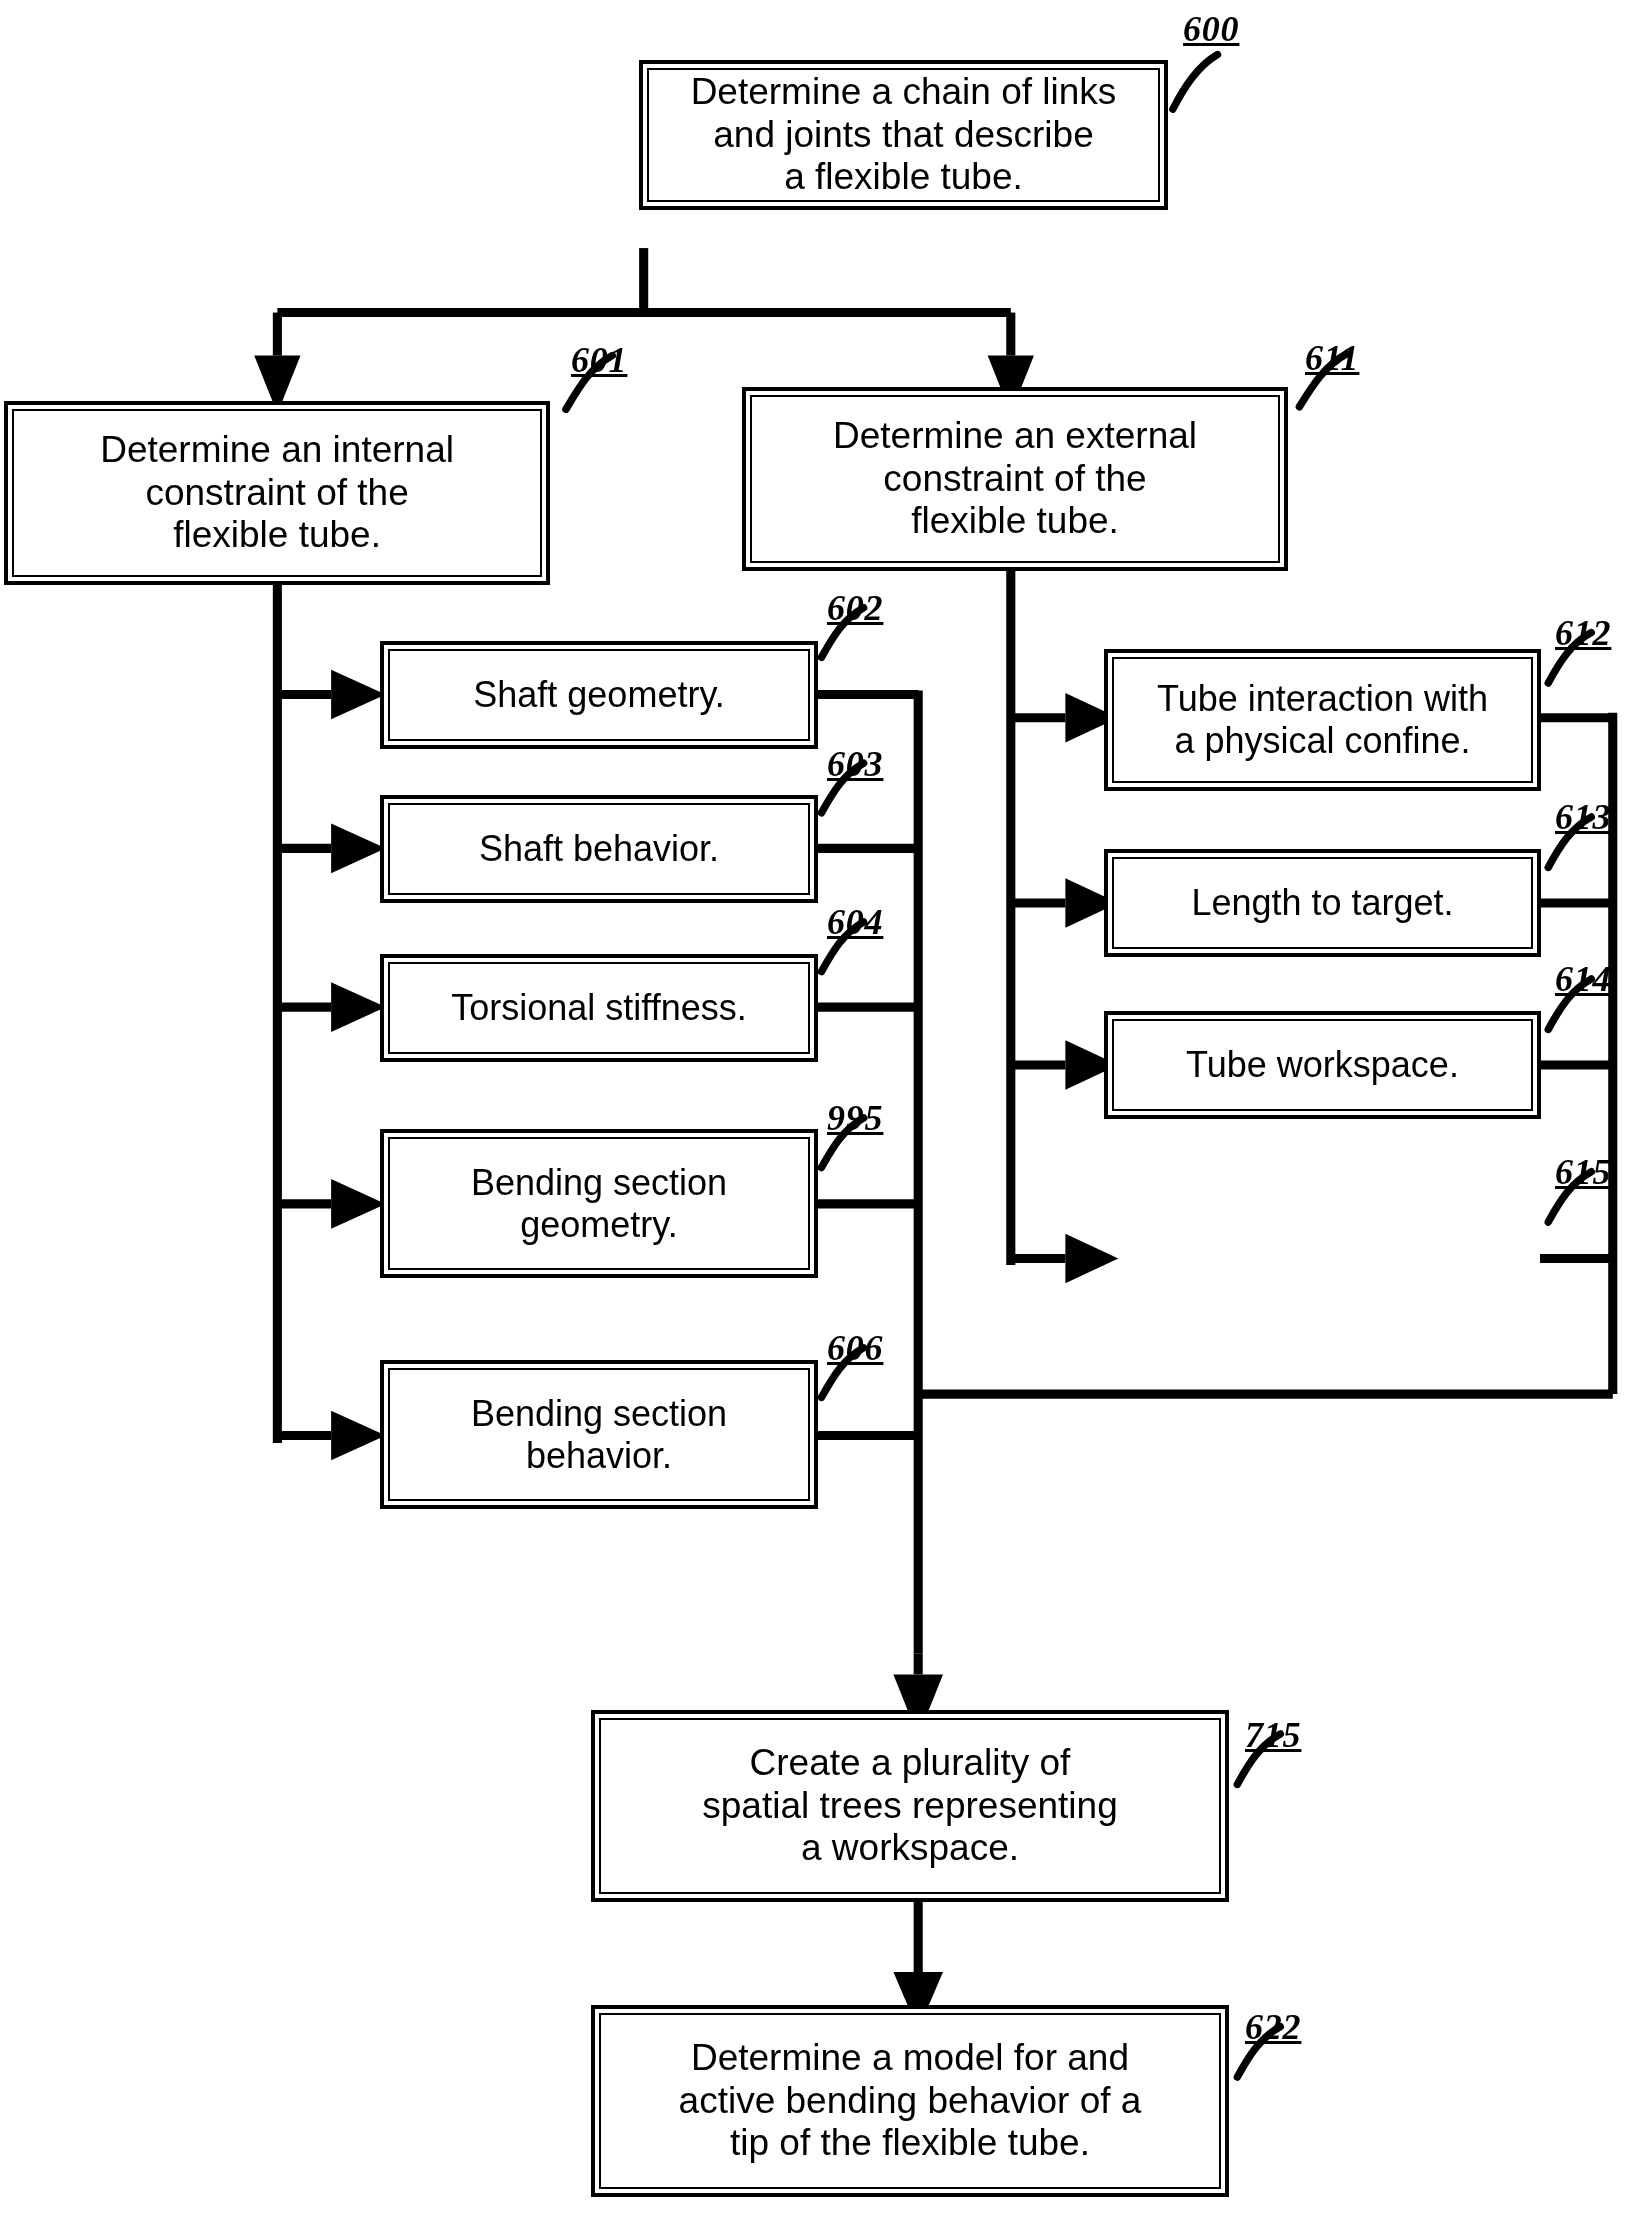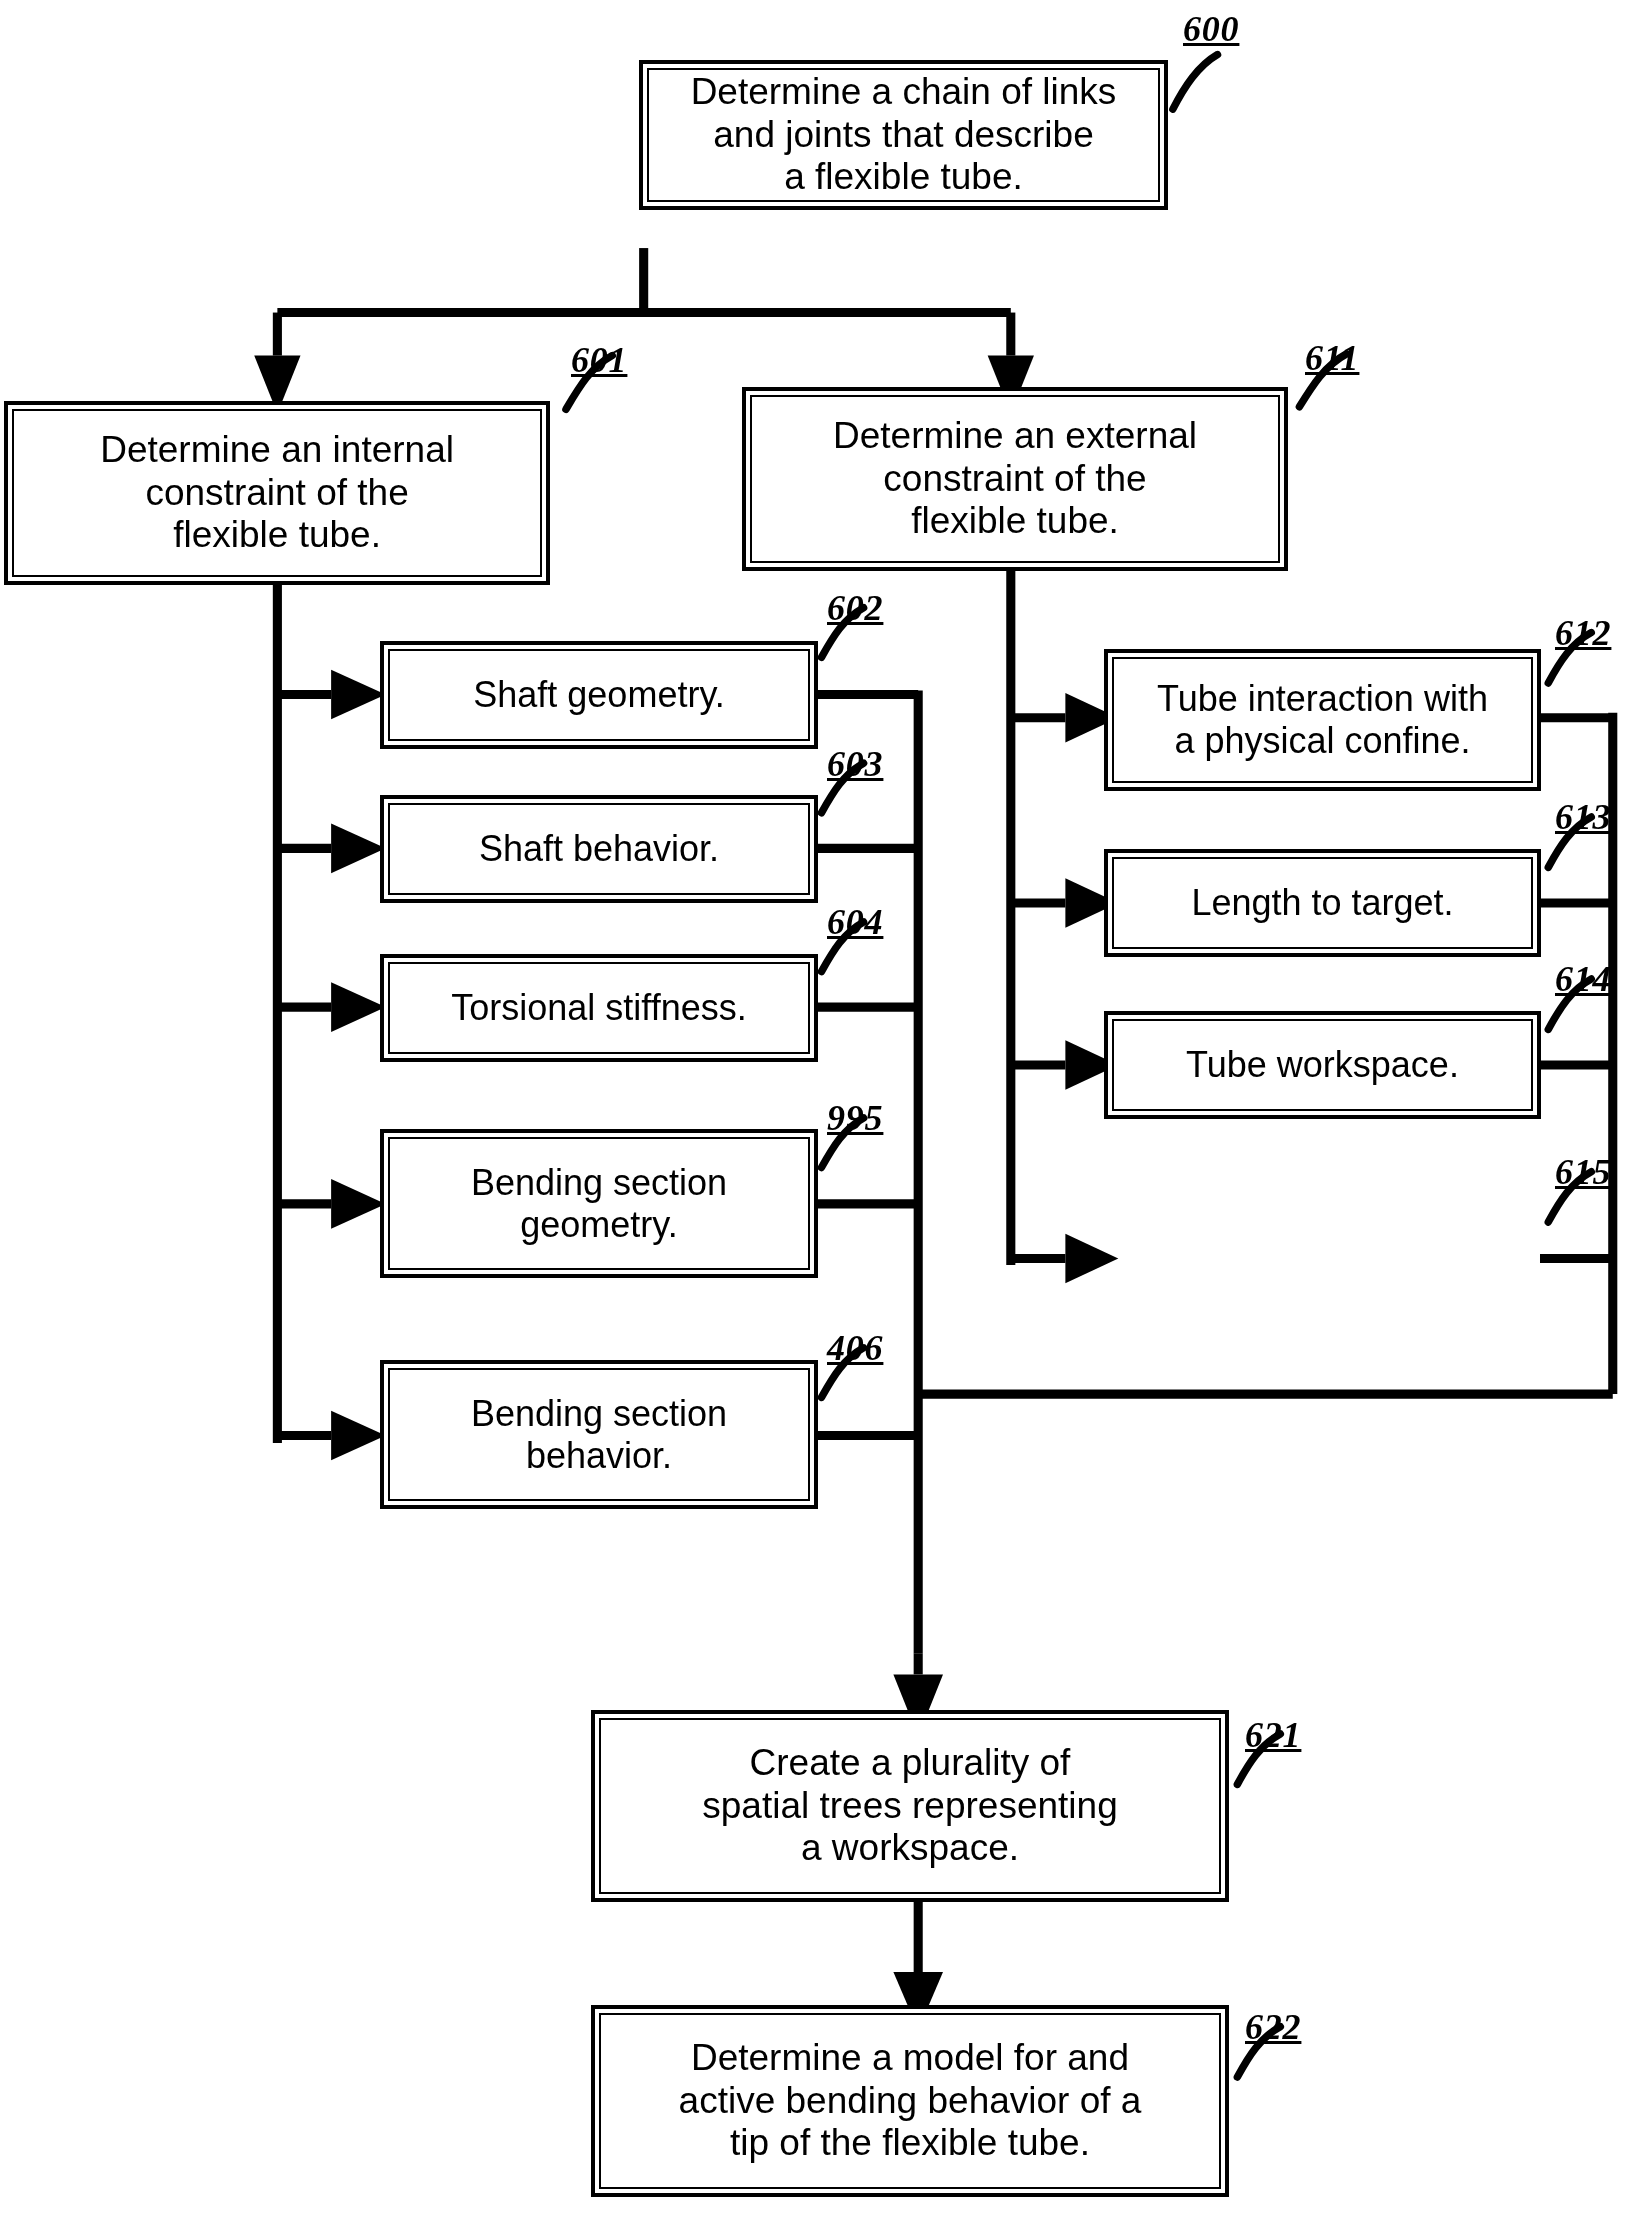--- a/index.html
+++ b/index.html
@@ -156,21 +156,21 @@
     </div>
   </div>
   <div class="refnum" style="left:827px;top:1097px;">995</div>
 
   <div class="node small" style="left:380px;top:1360px;width:438px;height:149px;">
     <div class="inner">
       <span class="txt" style="white-space: pre-line;">Bending section
 behavior.</span>
     </div>
   </div>
-  <div class="refnum" style="left:827px;top:1327px;">406</div>
+  <div class="refnum" style="left:827px;top:1327px;">606</div>
 
   <div class="node small" style="left:1104px;top:649px;width:437px;height:142px;">
     <div class="inner">
       <span class="txt" style="white-space: pre-line;">Tube interaction with
 a physical confine.</span>
     </div>
   </div>
   <div class="refnum" style="left:1555px;top:612px;">612</div>
 
   <div class="node small" style="left:1104px;top:849px;width:437px;height:108px;">
@@ -189,21 +189,21 @@
 
   <div class="refnum" style="left:1555px;top:1151px;">615</div>
 
   <div class="node big" style="left:591px;top:1710px;width:638px;height:192px;">
     <div class="inner">
       <span class="txt" style="white-space: pre-line;">Create a plurality of
 spatial trees representing
 a workspace.</span>
     </div>
   </div>
-  <div class="refnum" style="left:1245px;top:1714px;">621</div>
+  <div class="refnum" style="left:1245px;top:1714px;">715</div>
 
   <div class="node big" style="left:591px;top:2005px;width:638px;height:192px;">
     <div class="inner">
       <span class="txt" style="white-space: pre-line;">Determine a model for and
 active bending behavior of a
 tip of the flexible tube.</span>
     </div>
   </div>
   <div class="refnum" style="left:1245px;top:2006px;">622</div>
 

